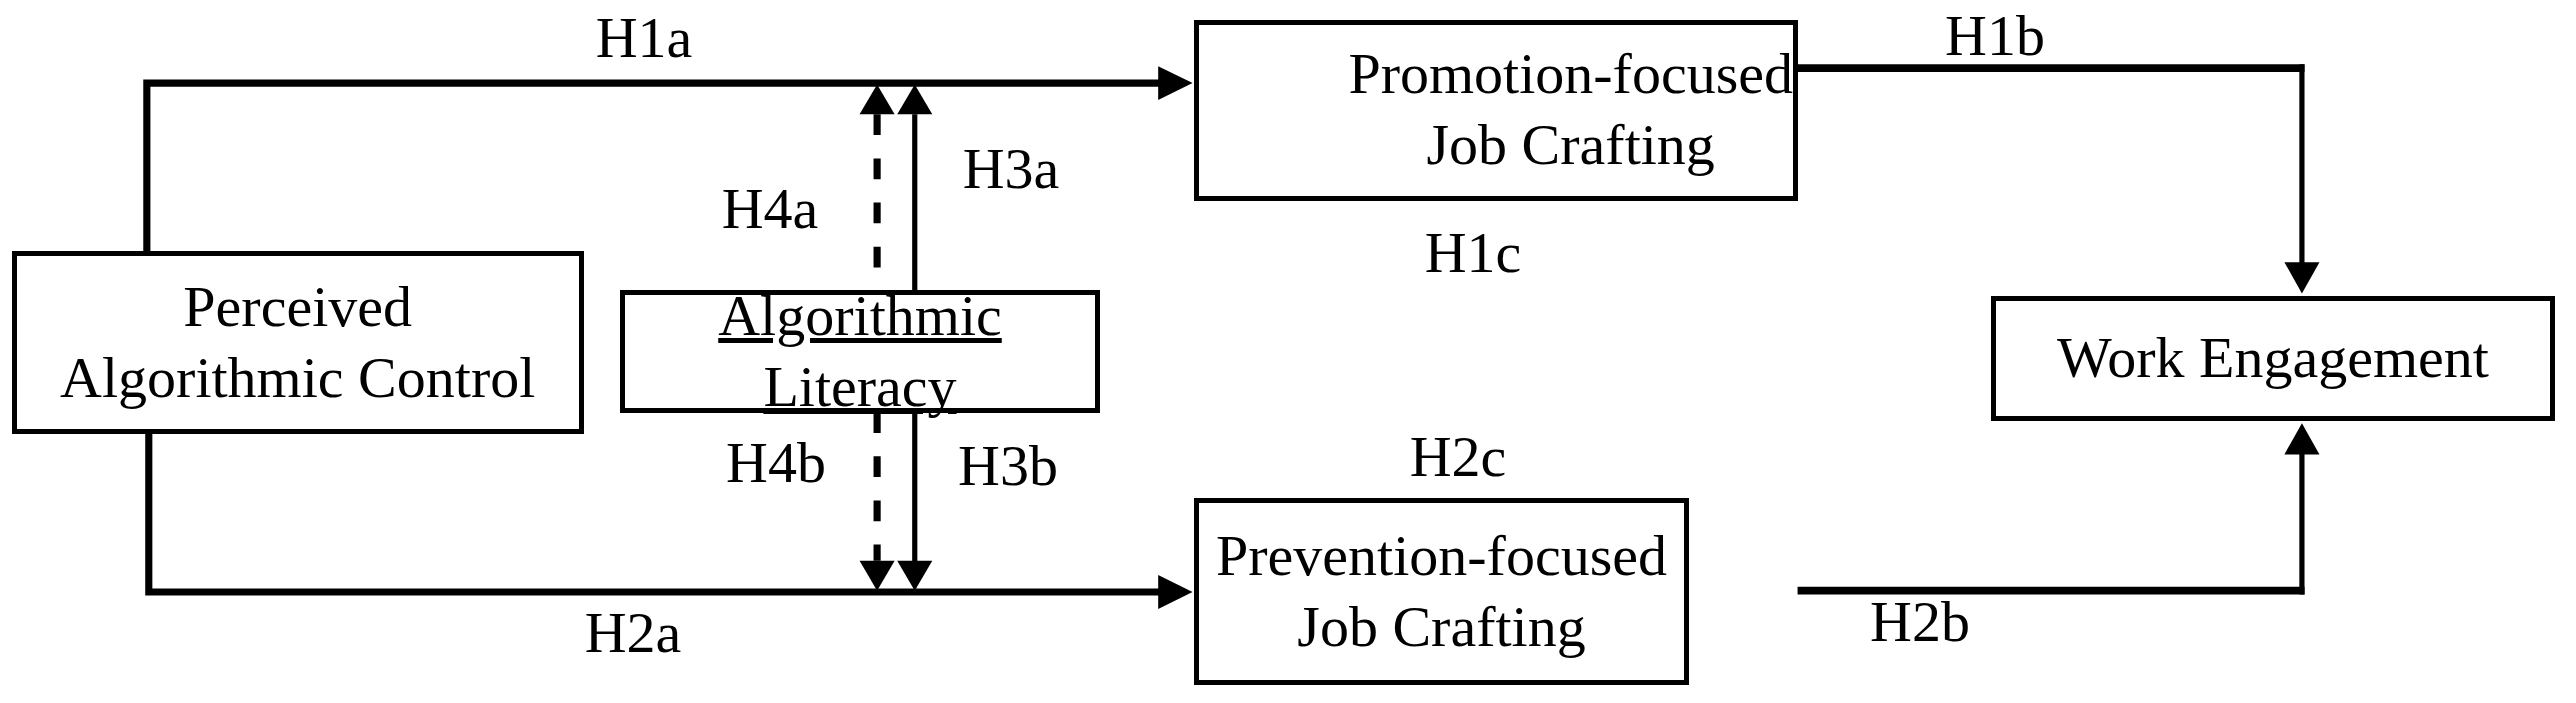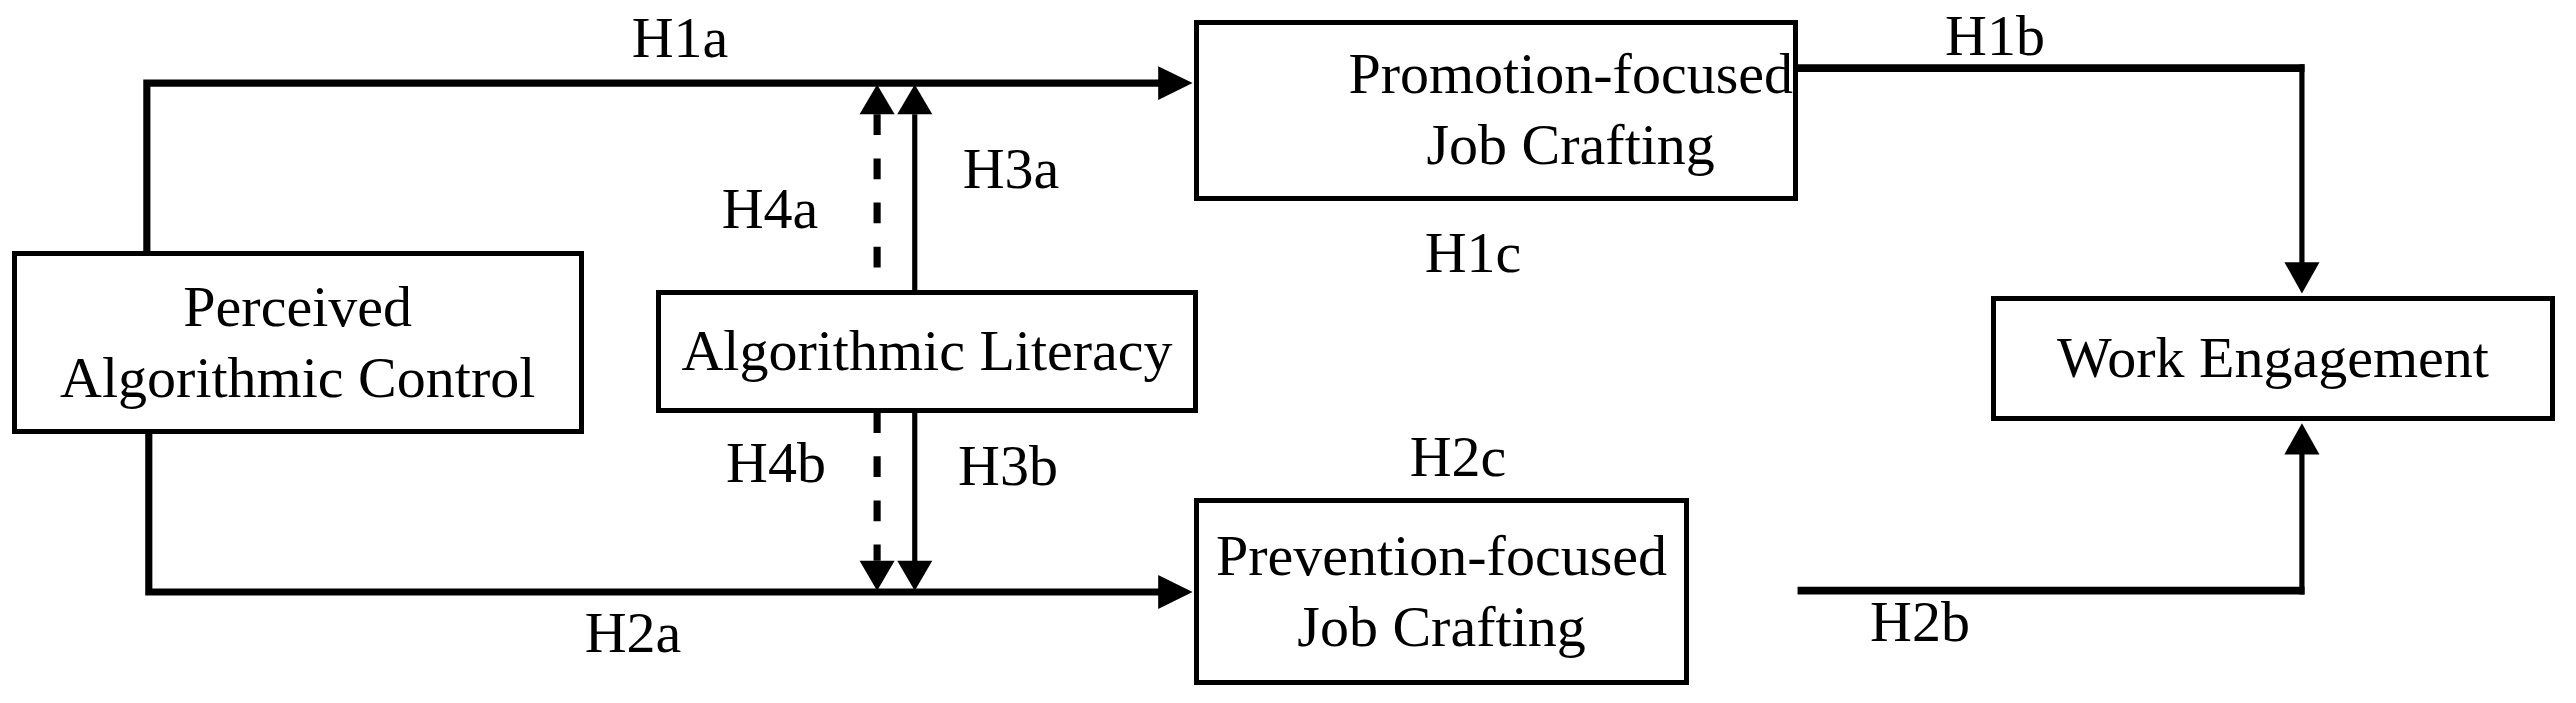--- a/index.html
+++ b/index.html
@@ -32,33 +32,33 @@
     align-items: center;
     justify-content: center;
     text-align: center;
     font-size: 58px;
     line-height: 1.22;
   }
   .node .node-label {
     white-space: pre-line;
   }
   .node-perceived   { left: 11.7px;   top: 251px; width: 572px; height: 183px; align-items: center; }
-  .node-literacy    { left: 656px;  top: 290px; width: 542px; height: 123px; }
+  .node-literacy    { left: 620px;  top: 290px; width: 480px; height: 123px; text-decoration: underline; }
   .node-promotion   { left: 1194px; top: 19.5px;  width: 604px; height: 181px; justify-content: flex-end; }
   .node-prevention  { left: 1194px; top: 498px; width: 495px; height: 187px; }
   .node-work        { left: 1991px; top: 296px; width: 564px; height: 125px; }
 
   .hlabel {
     position: absolute;
     transform: translate(-50%, -50%);
     font-size: 58px;
     line-height: 1;
     white-space: nowrap;
   }
-  .hlabel-h1a { left: 644px;  top: 38px; margin-left: 36px;  }
+  .hlabel-h1a { left: 644px;  top: 38px;  }
   .hlabel-h1b { left: 1995px; top: 36px;  }
   .hlabel-h1c { left: 1473px; top: 253px; }
   .hlabel-h2a { left: 633px;  top: 633px; text-align: center; }
   .hlabel-h2b { left: 1920px; top: 622px; }
   .hlabel-h2c { left: 1458px; top: 457px; }
   .hlabel-h3a { left: 1011px; top: 169px; }
   .hlabel-h3b { left: 1008px; top: 466px; }
   .hlabel-h4a { left: 770px; top: 177px; margin-top: 32px; }
   .hlabel-h4b { left: 776px; top: 463px; }
 </style>

